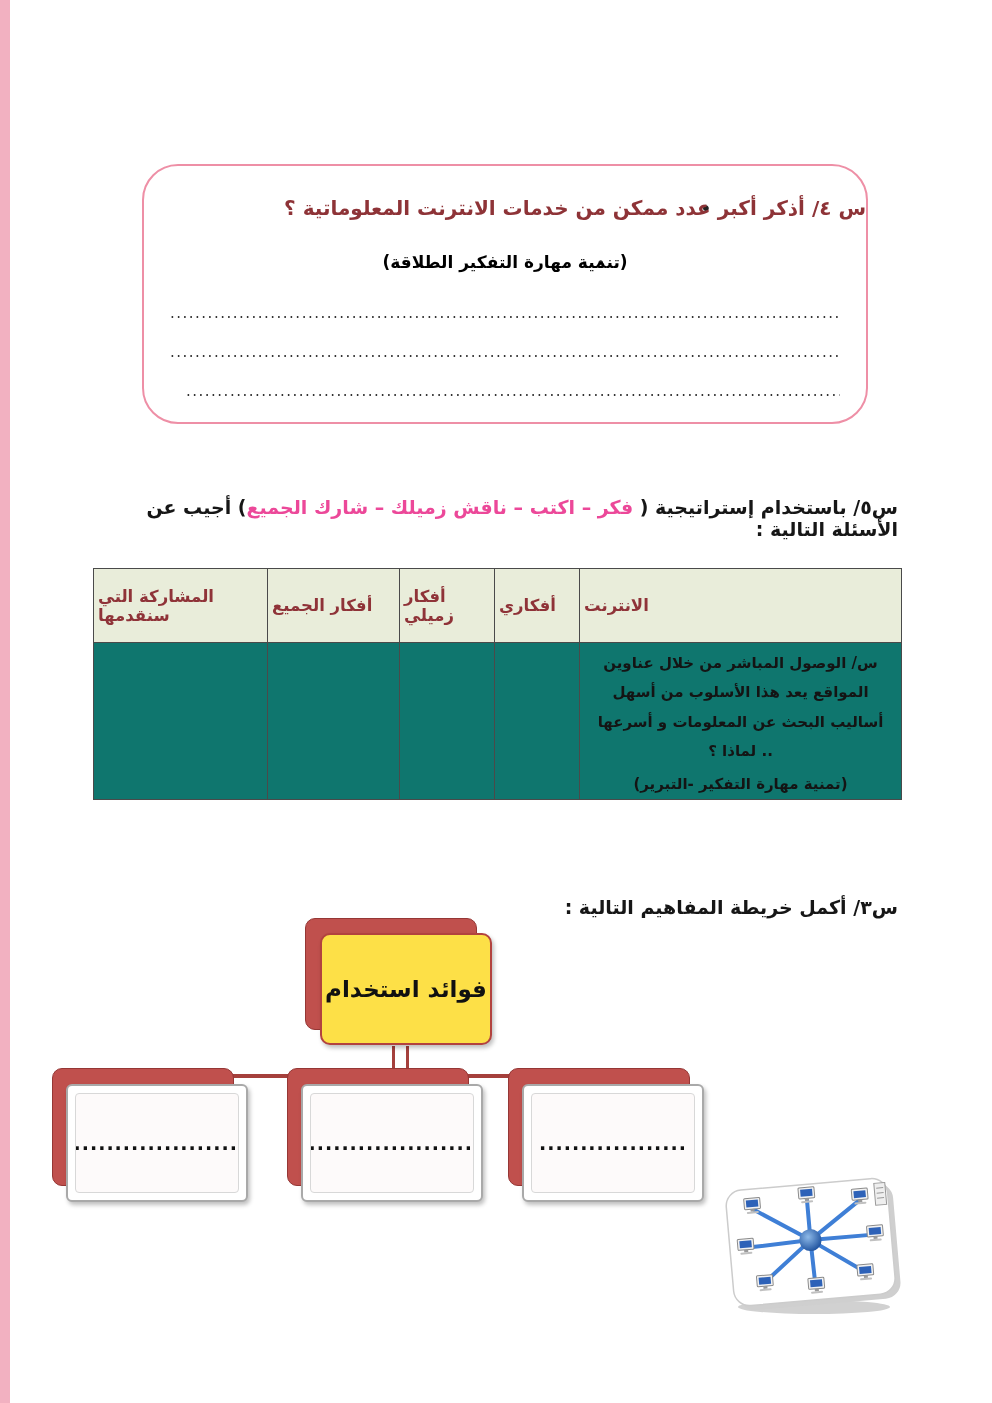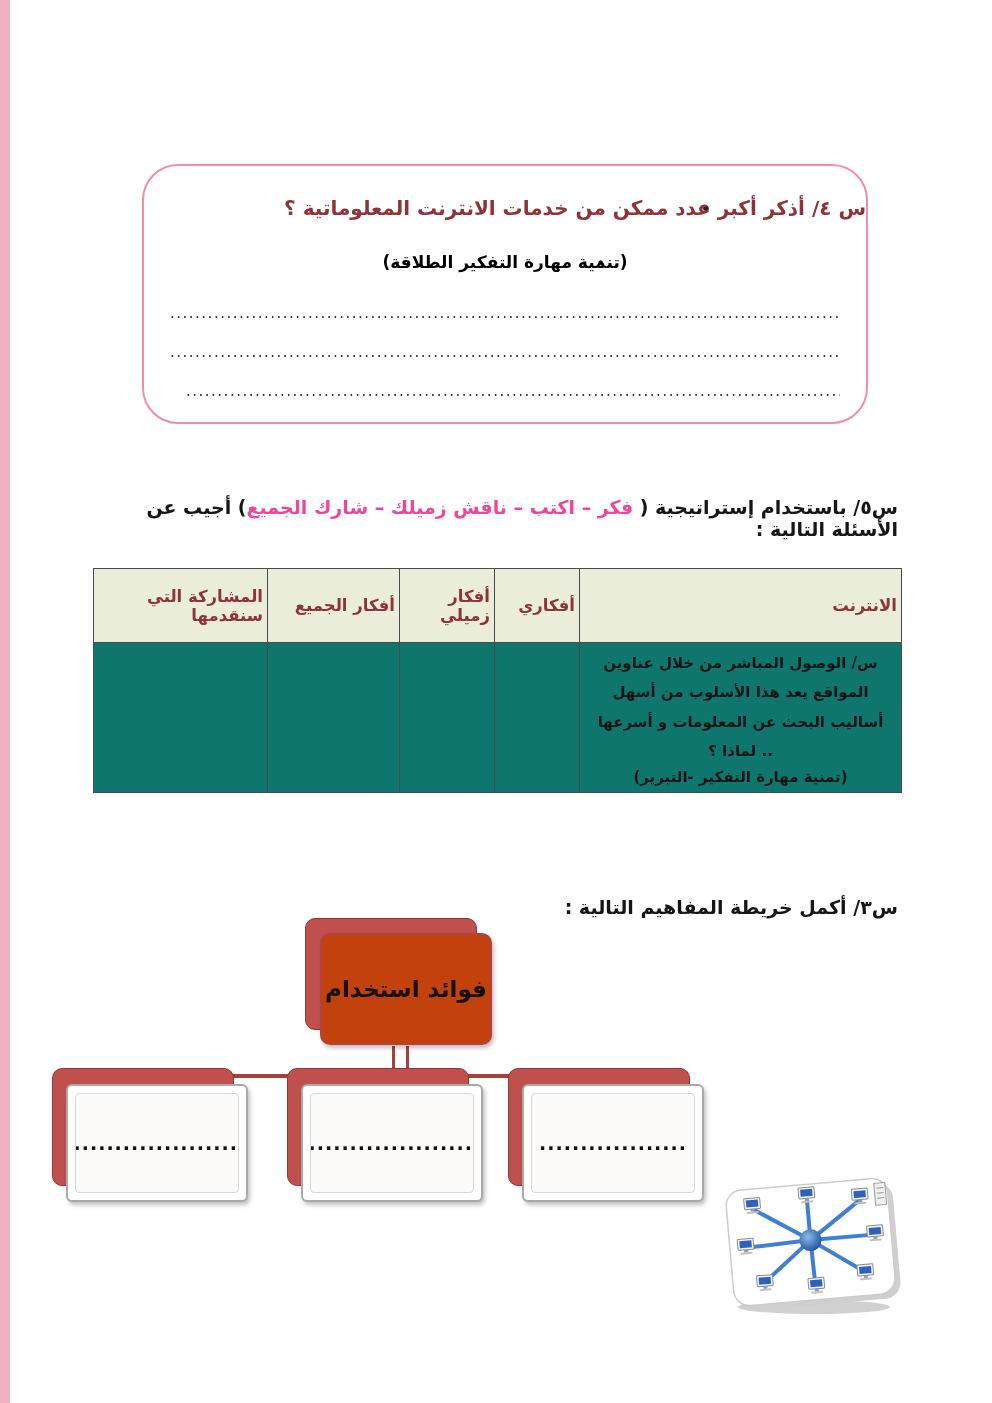--- a/index.html
+++ b/index.html
@@ -27,36 +27,36 @@
   
   .strategy { position:absolute; top:496px; right:94px; width:800px; direction:rtl;
               text-align:right; font-size:19px; font-weight:bold; color:#161616; }
   .strategy .hl { color:#ec4899; }
 
   
   .tbl-wrap { position:absolute; left:93px; top:568px; width:808px; }
   table { width:100%; border-collapse:collapse; direction:rtl; table-layout:fixed; }
   th, td { border:1.3px solid #4a4a4a; }
   th { background:#e9edda; color:#8f3338; font-weight:bold; font-size:16.5px; height:74px;
-       text-align:right; padding:4px; }
+       text-align:left; padding:4px; }
   td { background:#0f766e; vertical-align:middle; }
   .row1 td { height:120px; }
   .row2 td { height:100px; }
   .q-cell { text-align:center; padding:6px 16px; direction:rtl; }
   .q-text { font-size:15px; font-weight:bold; color:#141414; line-height:1.95; }
-  .q-note { font-size:15px; font-weight:bold; color:#141414; margin-top:2px; }
+  .q-note { font-size:15px; font-weight:bold; color:#141414; margin-top:9px; }
 
   
   .s3-heading { position:absolute; top:896px; right:94px; direction:rtl; text-align:right;
                 font-size:19px; font-weight:bold; color:#161616; }
 
   .conn { position:absolute; background:#a5403c; }
 
   .shadow-box { position:absolute; background:#c0504d; border:1.5px solid #953735; border-radius:10px; }
-  .map-box { position:absolute; background:#c2410c; border:2.5px solid #b2423f; border-radius:10px;
+  .map-box { position:absolute; background:#fde047; border:2.5px solid #b2423f; border-radius:10px;
              display:flex; flex-direction:column; align-items:center; justify-content:center;
              direction:rtl; text-align:center; }
   .map-box.root { font-size:23px; font-weight:bold; color:#111; line-height:1.5;
                   box-shadow:2px 3px 4px rgba(0,0,0,0.25); }
   .map-box.child { background:#ffffff; border:2px solid #a9a9a9; border-radius:6px;
                    box-shadow:2px 3px 4px rgba(0,0,0,0.25); }
   .child-inner { width:92%; height:88%; border:1px solid #d8d8d8; border-radius:4px;
                  background:#fdfafa; display:flex; align-items:center; justify-content:center; }
   .child-dots { font-size:19px; font-weight:bold; letter-spacing:1px; color:#111;
                 white-space:nowrap; overflow:hidden; }

